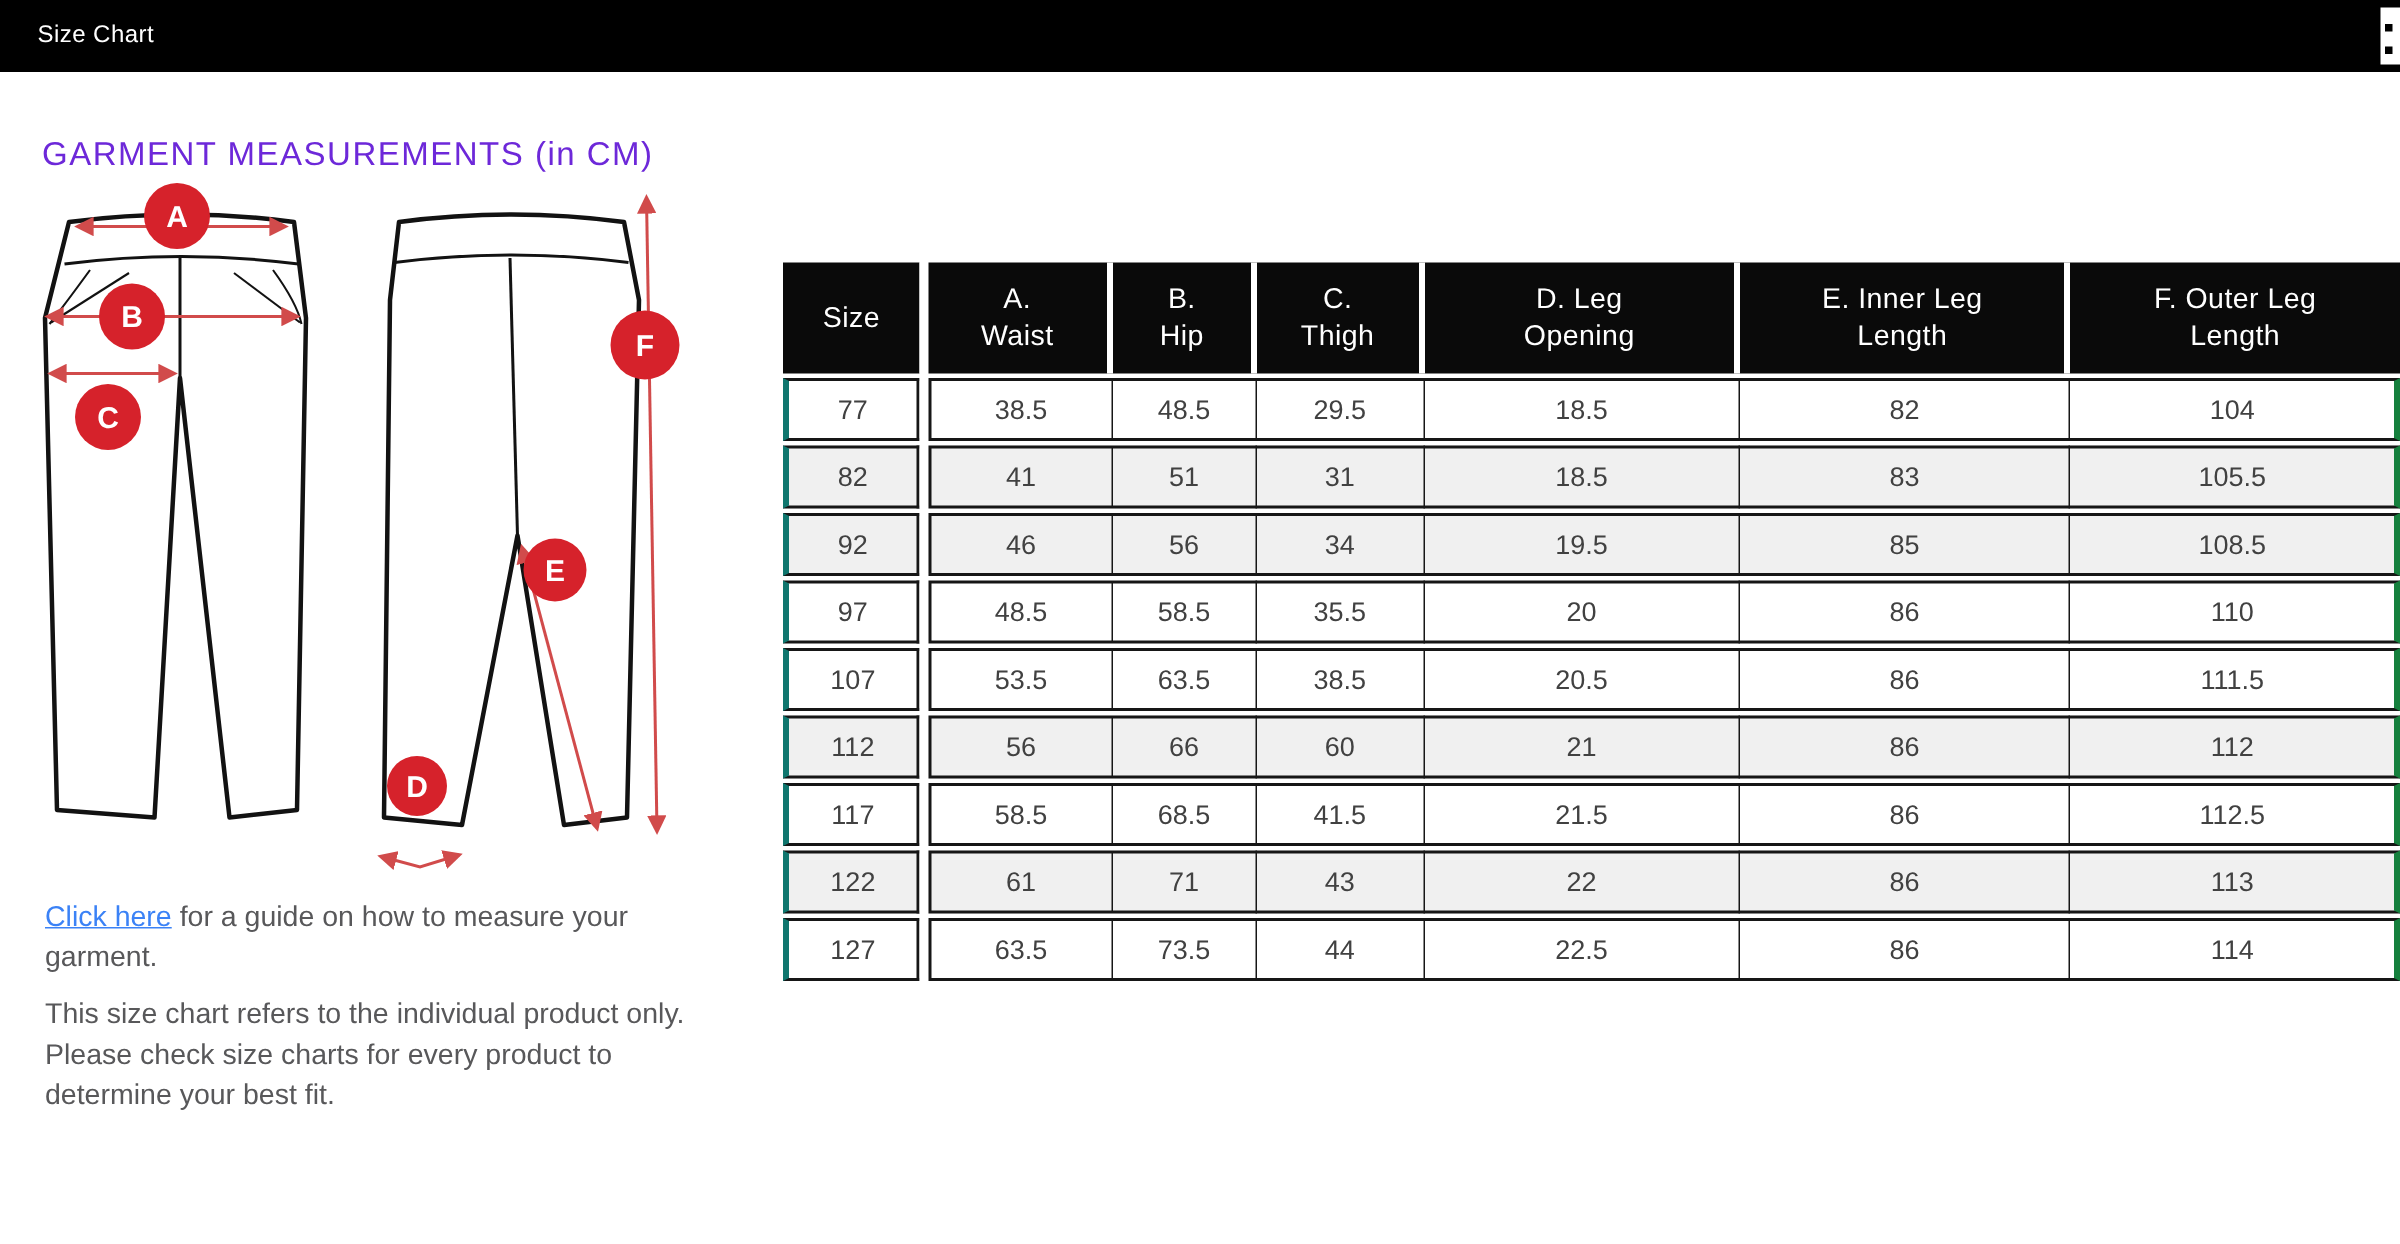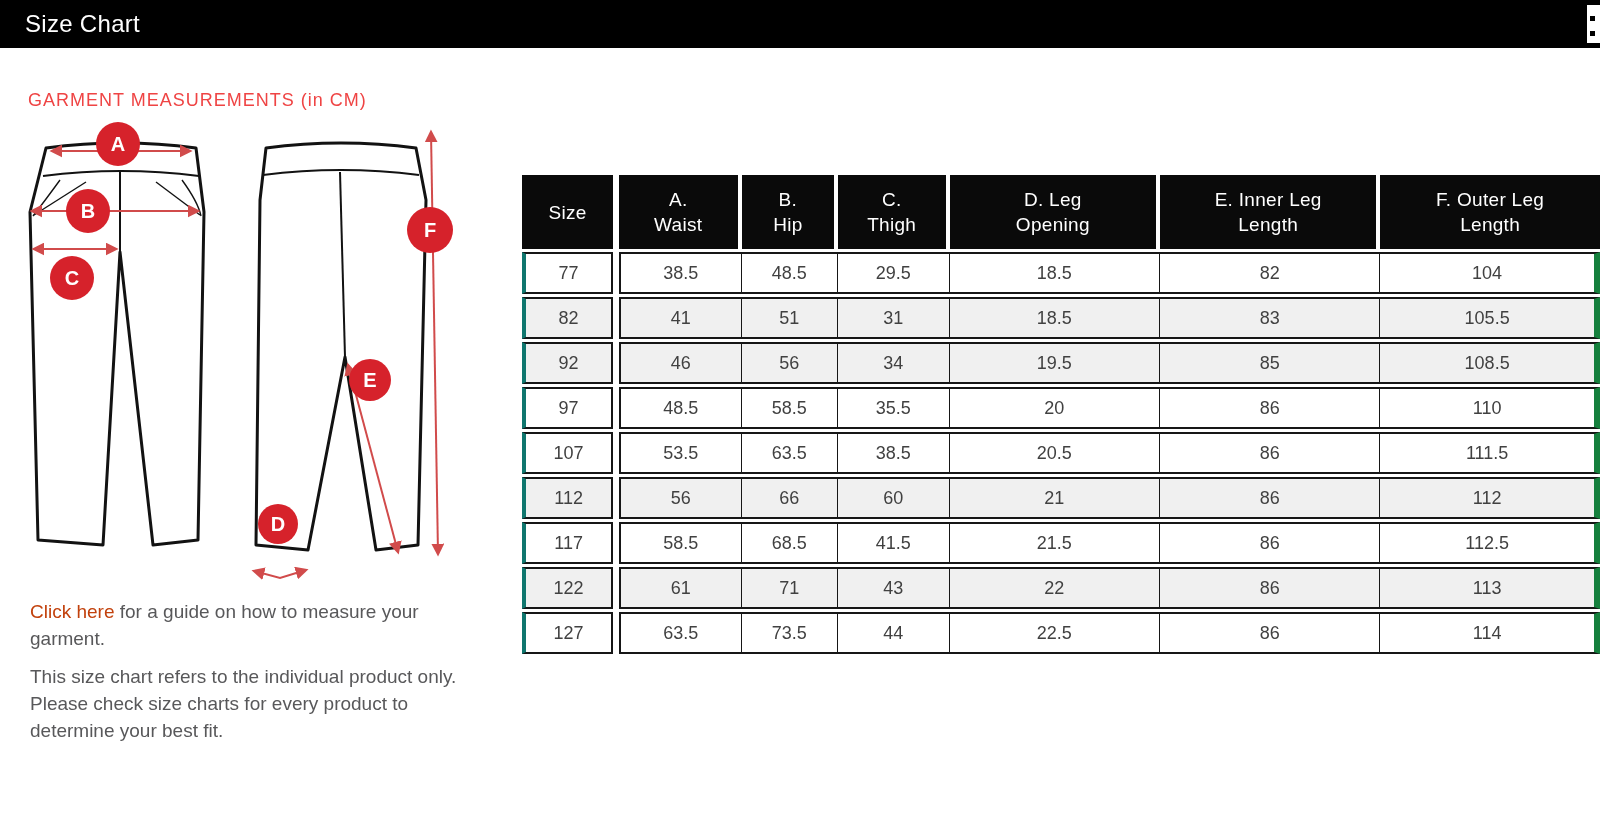--- a/index.html
+++ b/index.html
@@ -3,56 +3,56 @@
 <meta charset="utf-8">
 <style>
   html, body { margin:0; padding:0; }
   body {
     width:1600px; height:829px; background:#ffffff; overflow:hidden; position:relative;
     font-family:"Liberation Sans", sans-serif;
     --circle-red:#d6222b; --arrow-red:#d14b4b;
   }
   
   .titlebar { position:absolute; left:0; top:0; width:1600px; height:48px; background:#000000; }
-  .titlebar-title { position:absolute; left:25px; top:0; line-height:48px; color:#ffffff; font-size:24px; font-weight:500; letter-spacing:.3px; }
+  .titlebar-title { position:absolute; left:25px; top:0; line-height:48px; color:#ffffff; font-size:16px; font-weight:500; letter-spacing:.3px; }
   .close-btn { position:absolute; top:5px; right:0; width:13px; height:38px; background:#ffffff; cursor:pointer; }
   .close-btn .dot { position:absolute; left:3px; width:5px; height:5px; background:#000; }
   .close-btn .dot.d1 { top:11px; } .close-btn .dot.d2 { top:26px; }
   
-  .heading { position:absolute; left:28px; top:90px; font-size:18px; color:#ef4444; letter-spacing:1px; }
+  .heading { position:absolute; left:28px; top:90px; font-size:22px; color:#6d28d9; letter-spacing:1px; }
   .diagram { position:absolute; left:26px; top:120px; }
   .pant { fill:#ffffff; stroke:#121212; stroke-width:3; stroke-linejoin:round; }
   .pant-line { fill:none; stroke:#121212; stroke-width:2; }
   .pant-thin { fill:none; stroke:#121212; stroke-width:1.4; }
   .arrow { stroke:var(--arrow-red); stroke-width:2; fill:none; }
   .arrowhead { fill:var(--arrow-red); }
   .m-circle { fill:var(--circle-red); }
   .m-letter { fill:#ffffff; font-size:20px; font-weight:bold; text-anchor:middle; font-family:"Liberation Sans", sans-serif; }
   .notes { position:absolute; left:30px; top:598px; width:458px; font-size:19px; line-height:27px; color:#58585a; }
   .notes p { margin:0 0 11px 0; }
-  .link { color:#c2410c; cursor:pointer; }
+  .link { color:#3b82f6; text-decoration:underline; cursor:pointer; }
   
   .size-table-wrap { position:absolute; left:522px; top:172px; }
   table { border-collapse:separate; border-spacing:0 3px; table-layout:fixed; }
   th {
     background:#0a0a0a; color:#ffffff; font-size:19px; font-weight:normal; letter-spacing:.3px;
     height:74px; text-align:center; vertical-align:middle; white-space:pre-line; line-height:25px;
     padding:0 4px; border:none; border-right:4px solid #ffffff;
   }
   th:last-child, th:first-child { border-right:none; }
   th.gap-col, td.gap-col { background:#ffffff; border:none; padding:0; }
   td {
     background:#ffffff; color:#414141; font-size:18px; text-align:center; vertical-align:middle;
     height:38px; padding:0; border-top:2px solid #161616; border-bottom:2px solid #161616;
   }
   tr.alt td { background:#f0f0f0; }
   td.size-col { border-left:4px solid #0f766e; border-right:2px solid #161616; }
   td.data-col { border-right:1px solid #161616; }
   td.first-data { border-left:2px solid #161616; }
-  td.last-data { border-right:6px solid #15803d; }
+  td.last-data { border-right:4px solid #15803d; }
   td.gap-col { background:#ffffff !important; border:none; }
 </style>
 </head>
 <body style="--circle-red: #d6222b; --arrow-red: #d14b4b;">
 
 <div class="titlebar">
   <span class="titlebar-title">Size Chart</span>
   <div class="close-btn">
     <span class="dot d1"></span>
     <span class="dot d2"></span>

